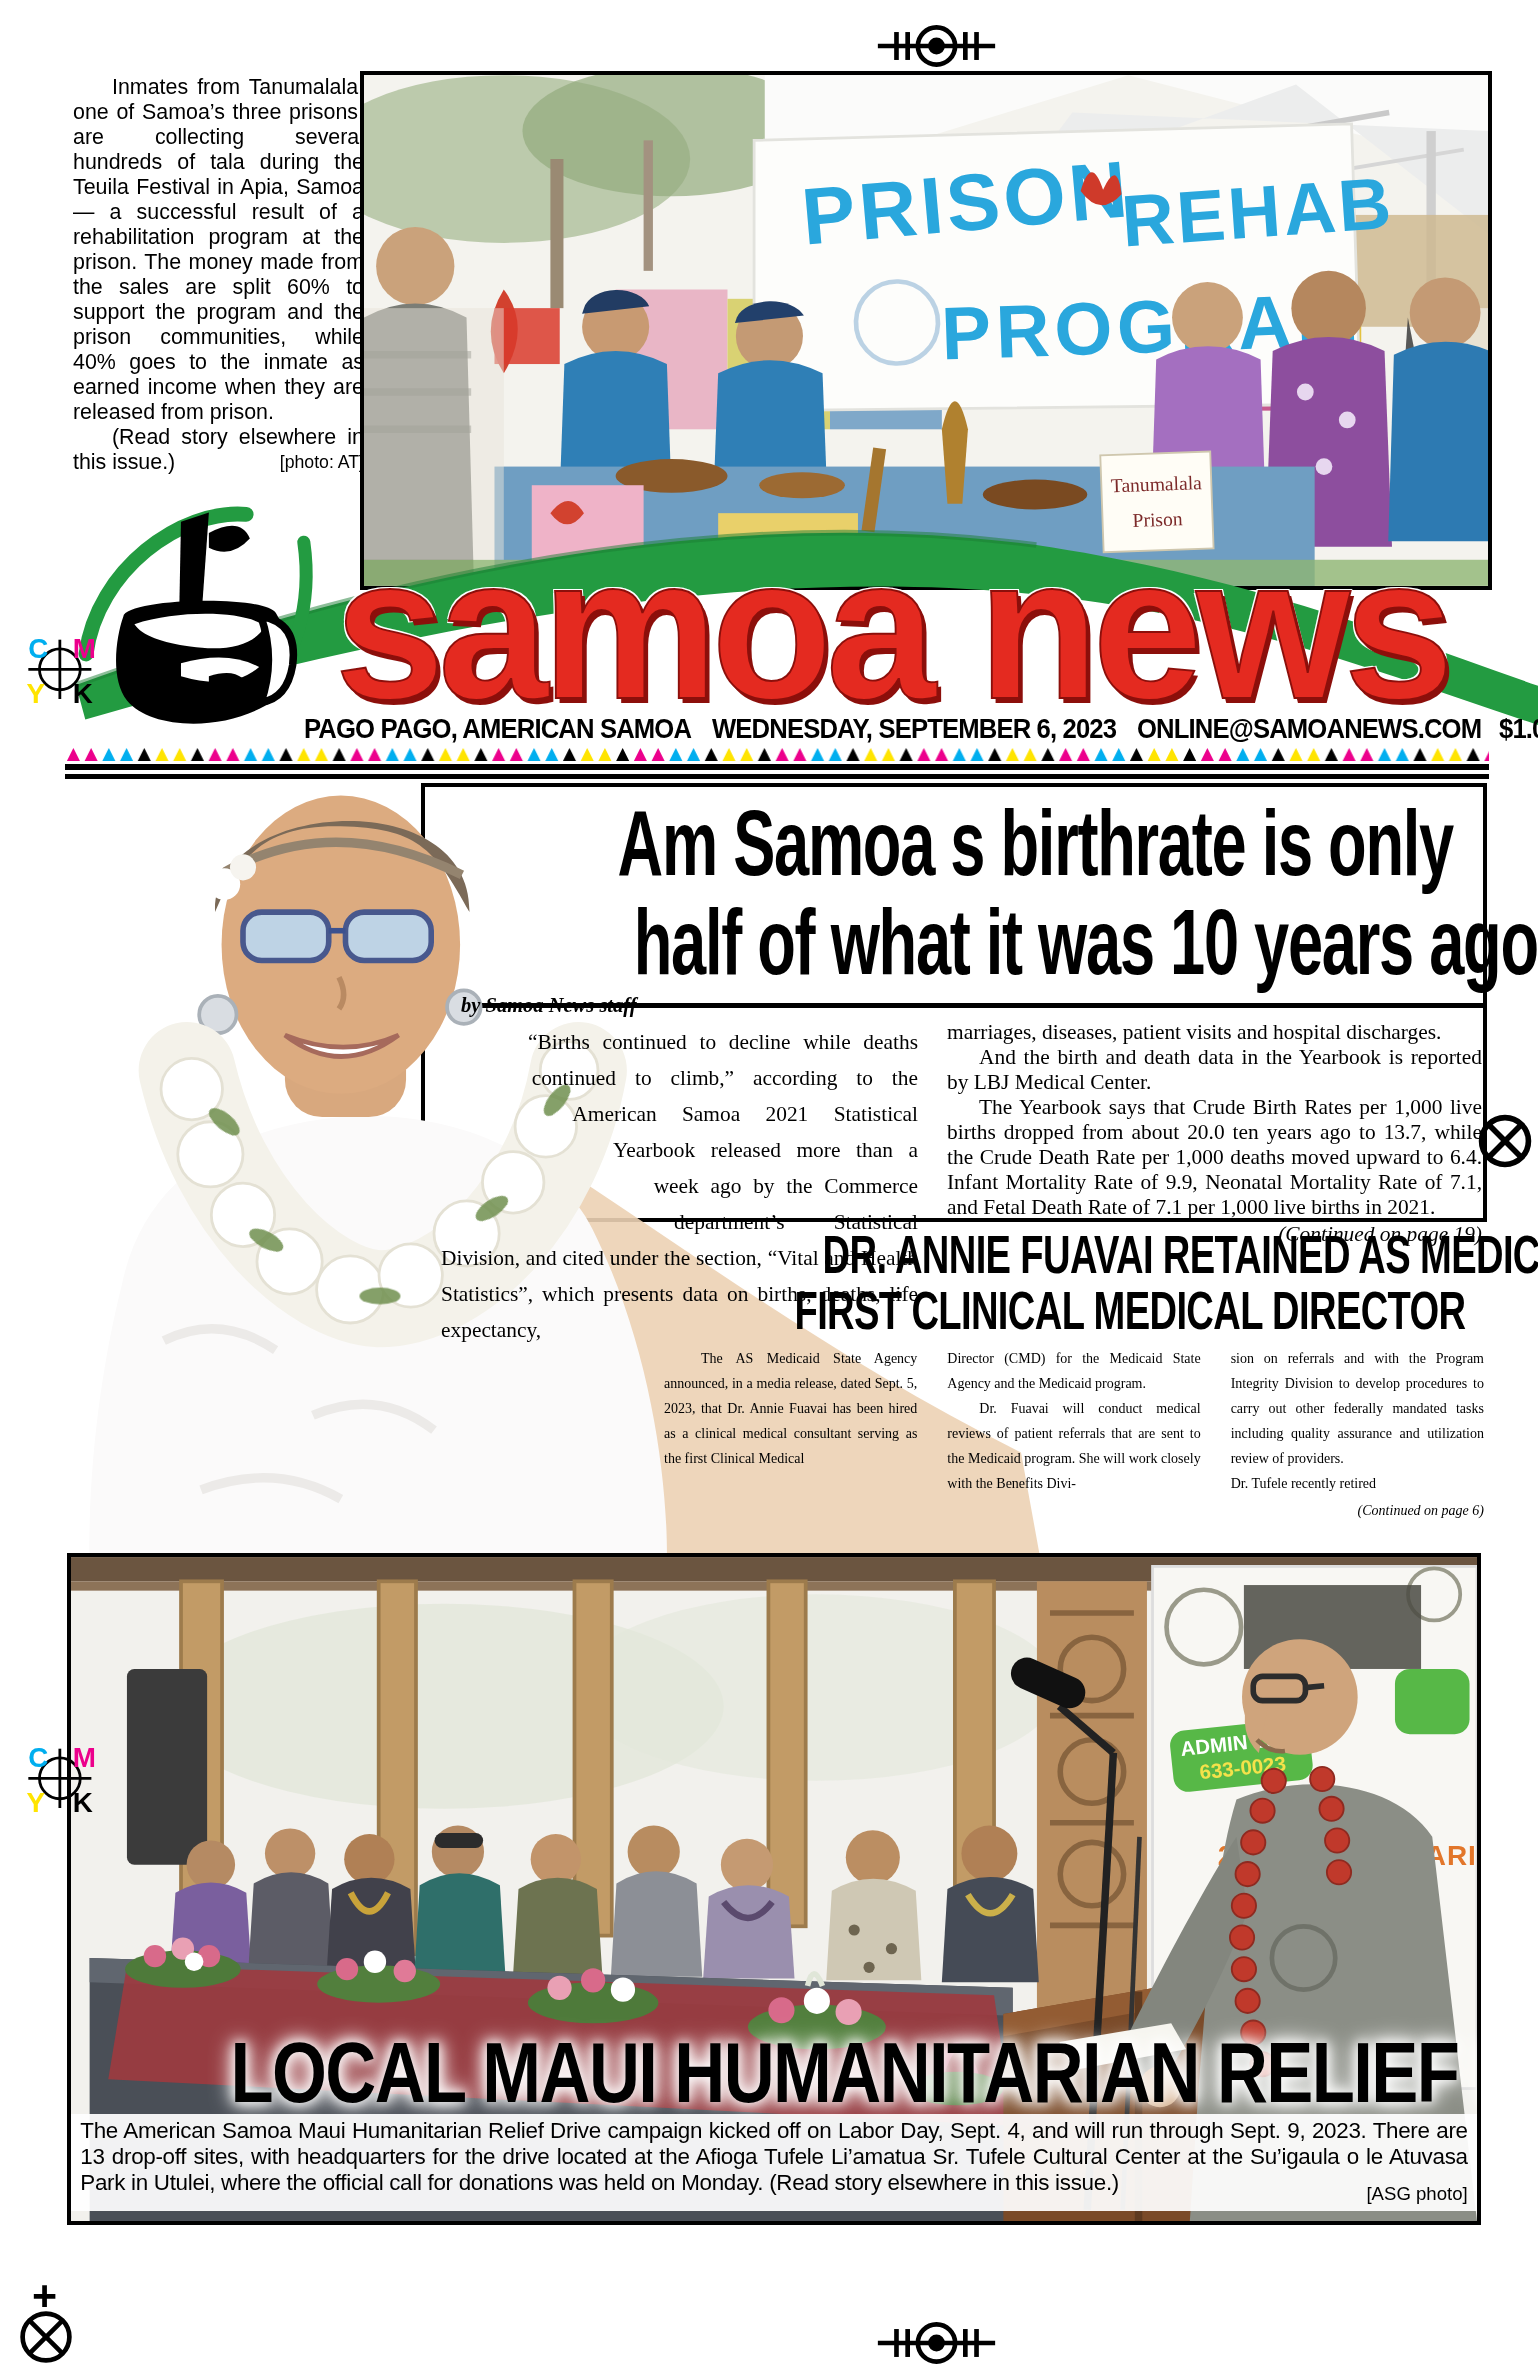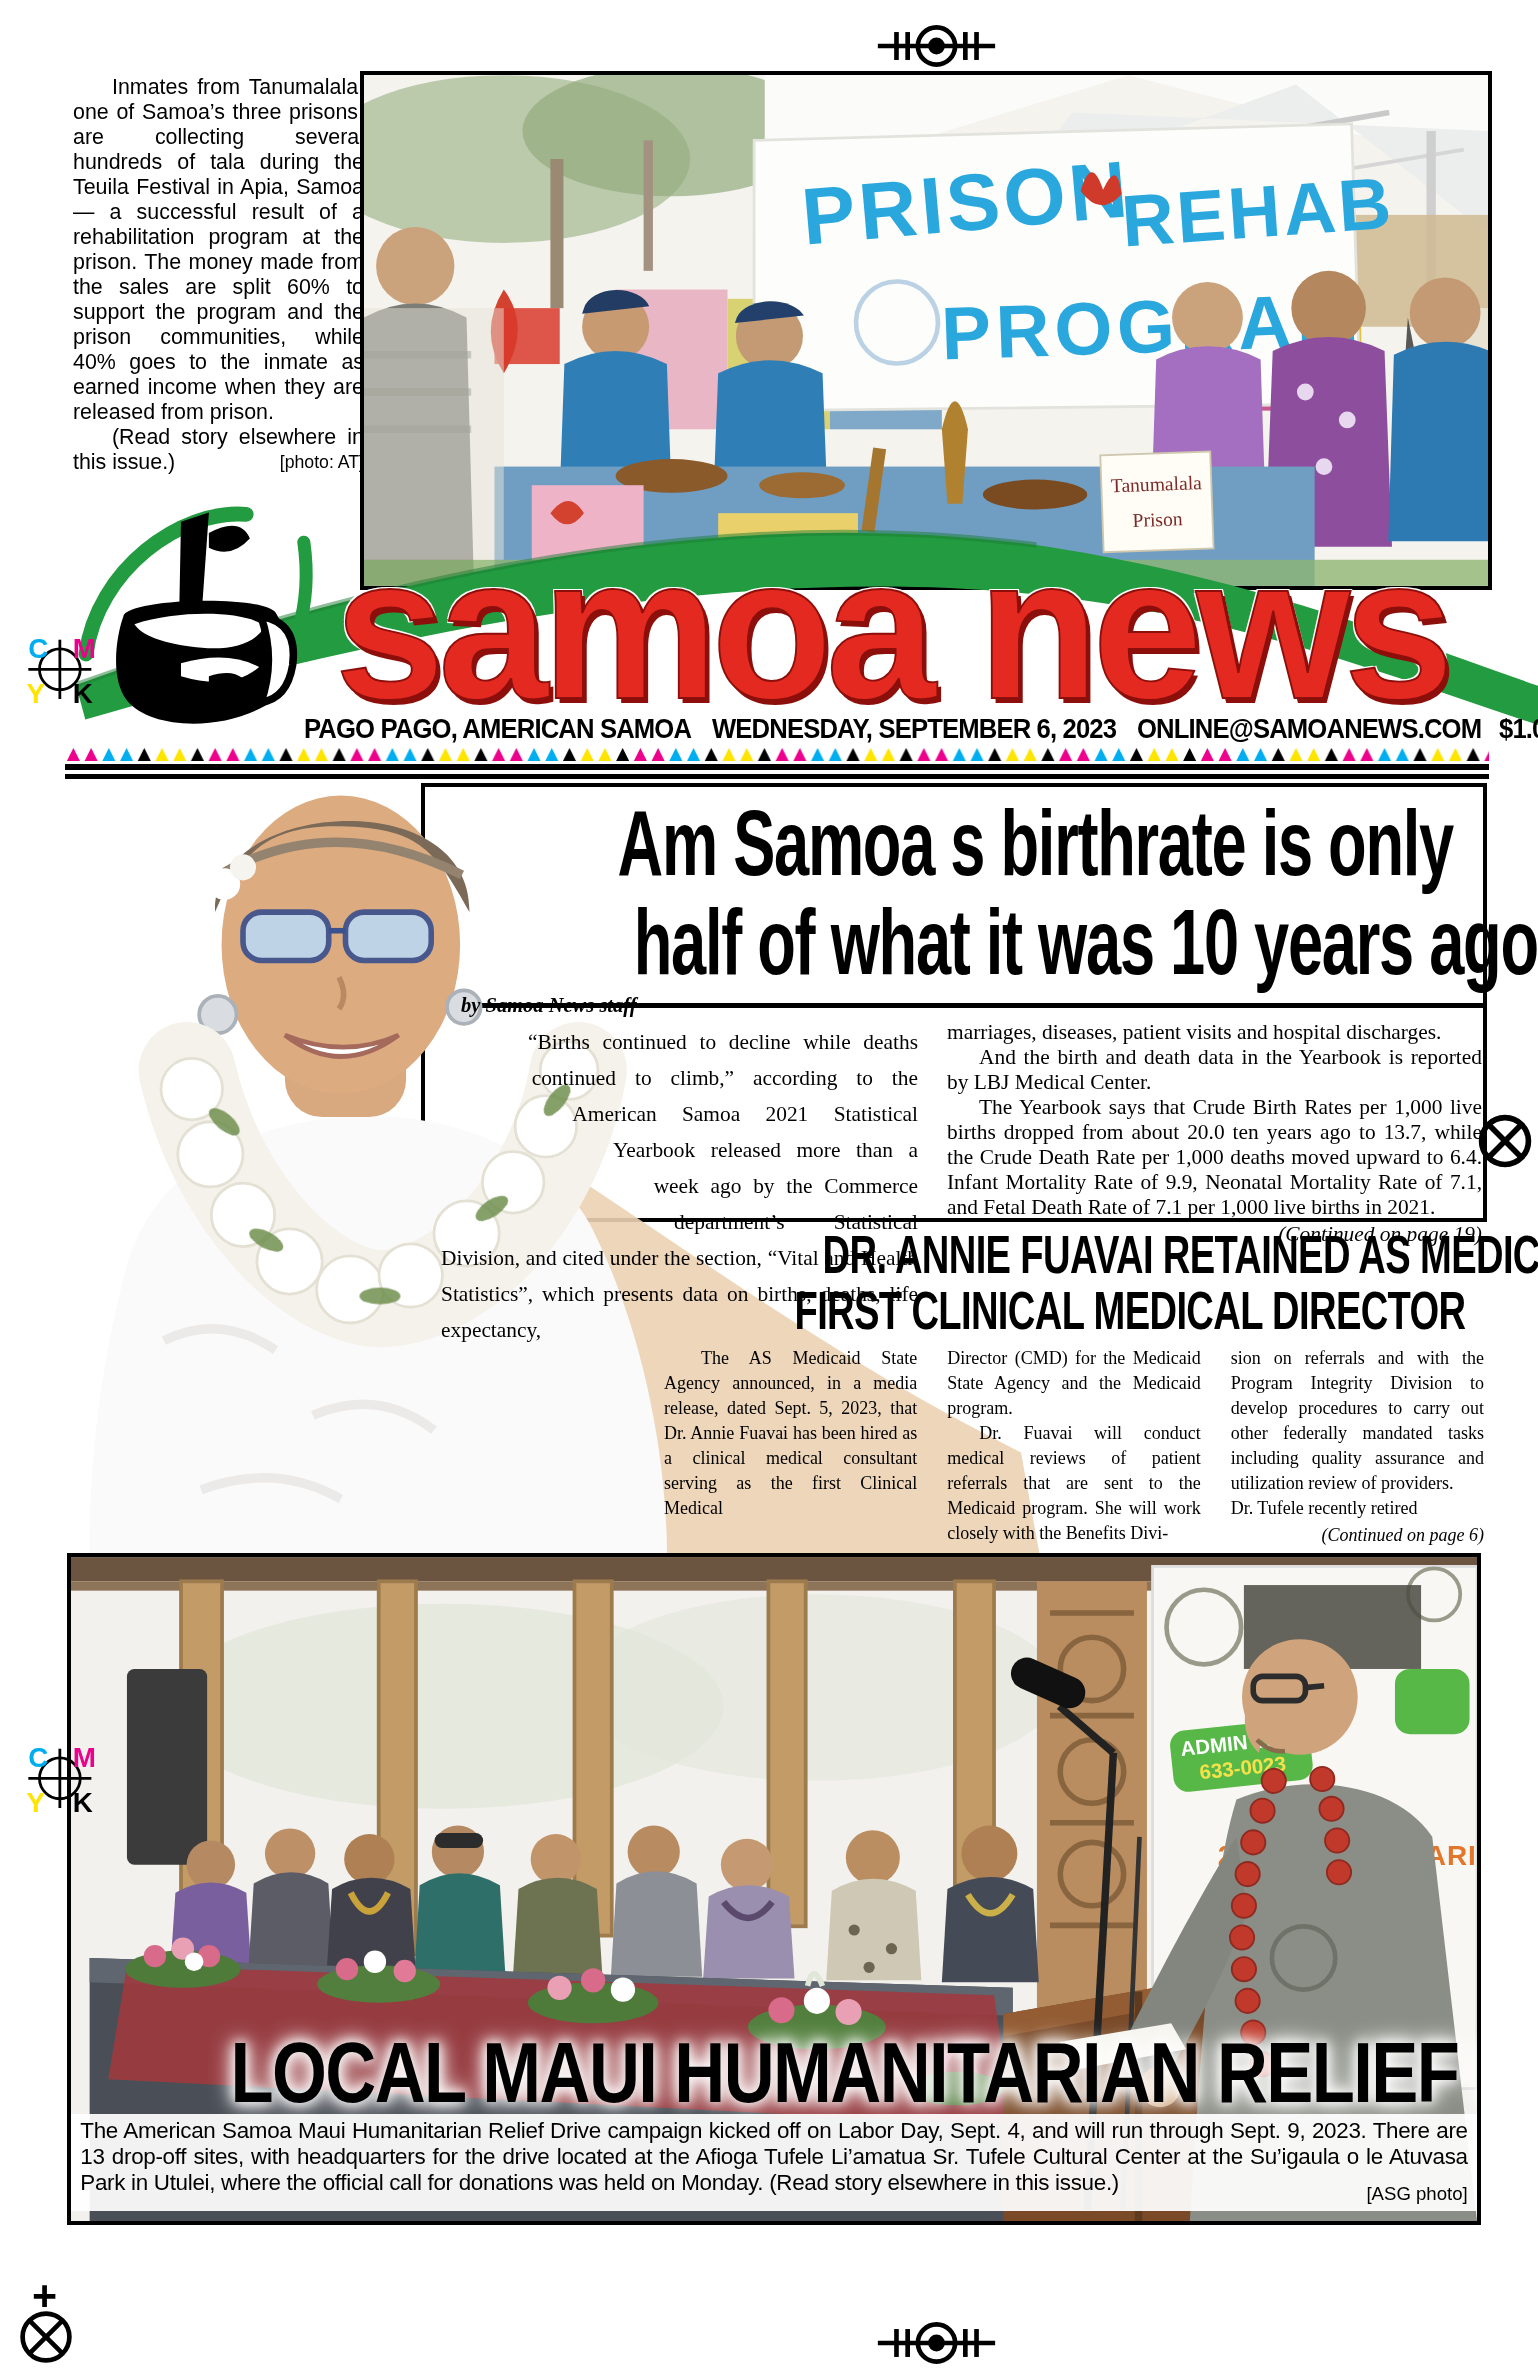--- a/index.html
+++ b/index.html
@@ -35,21 +35,21 @@
   .hl1{font-size:93px;font-weight:bold;letter-spacing:-1.9px;line-height:99px;}
   #byline{left:461px;top:994px;z-index:3;font-size:20.5px;font-weight:bold;font-style:italic;}
   #lead-col1{left:441px;top:1024px;width:477px;height:198px;z-index:3;font-size:21.4px;line-height:36px;}
   #shoulder-float{float:left;width:233px;height:198px;shape-outside:polygon(0 0,9.3px 0,100% 100%,0 100%);}
   #lead-col2{left:947px;top:1020px;width:535px;height:203px;z-index:3;font-size:21.4px;line-height:25px;}
   .p0{margin:0;} .pind{margin:0;text-indent:32px;}
   .contd{font-style:italic;text-align:right;margin:1.9px 0 0 0;}
   
   #med-hl{left:664px;top:1227px;width:817px;text-align:center;z-index:3;}
   .hl2{font-size:53px;font-weight:bold;letter-spacing:-0.9px;line-height:56px;}
-  #med-cols{left:664px;top:1346px;width:820px;display:flex;gap:30px;z-index:3;font-size:18px;line-height:25px;}
+  #med-cols{left:664px;top:1346px;width:820px;display:flex;gap:30px;z-index:3;font-size:14px;line-height:25px;}
   #med-cols .mc{width:265px;height:207px;}
   
   #woman{left:33px;top:763px;width:1007px;height:792px;z-index:2;pointer-events:none;}
   
   #photo-bot{left:67px;top:1553px;width:1406px;height:664px;border:4.7px solid #000;overflow:hidden;background:#efeeea;z-index:2;}
   #relief-hl{position:absolute;left:0;top:466px;width:100%;text-align:center;
       text-shadow:0 0 13px #fff,0 0 20.5px #fff,0 0 28px #fff;}
   #relief-cap{position:absolute;left:0;top:557px;width:100%;height:97px;background:rgba(255,255,255,.93);}
   #relief-cap .cap{margin:3.7px 9.3px 0 9.3px;font-size:22.4px;line-height:26px;letter-spacing:-0.3px;text-align:justify;}
   #asg{position:absolute;right:9.3px;bottom:5.6px;font-size:18.6px;}

